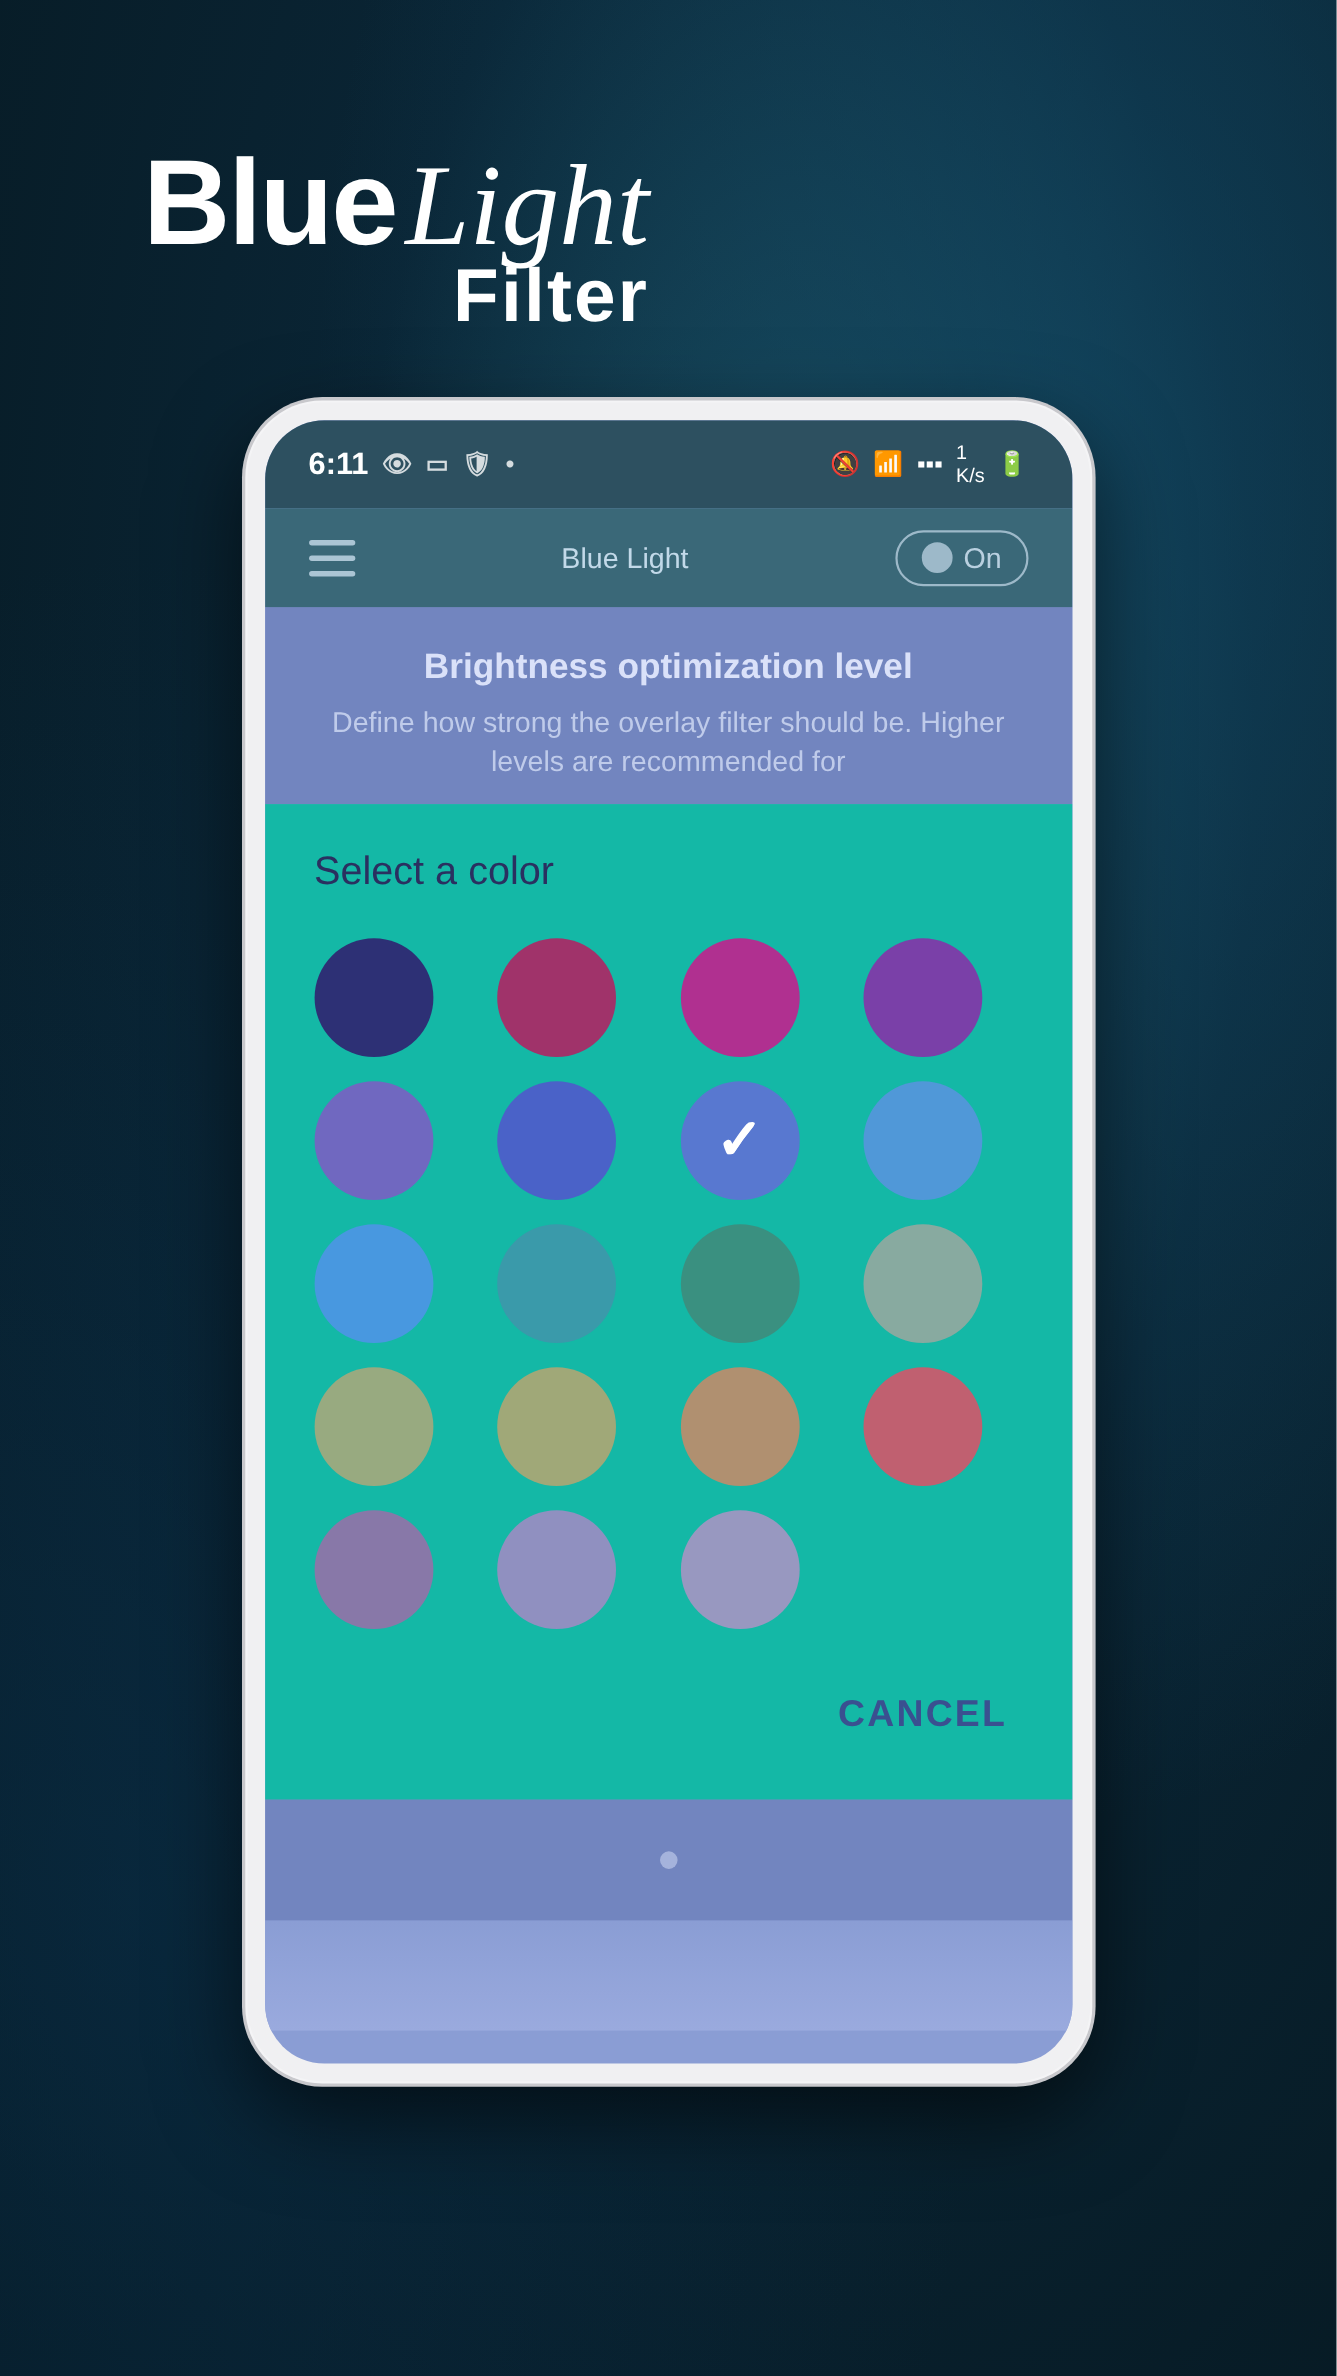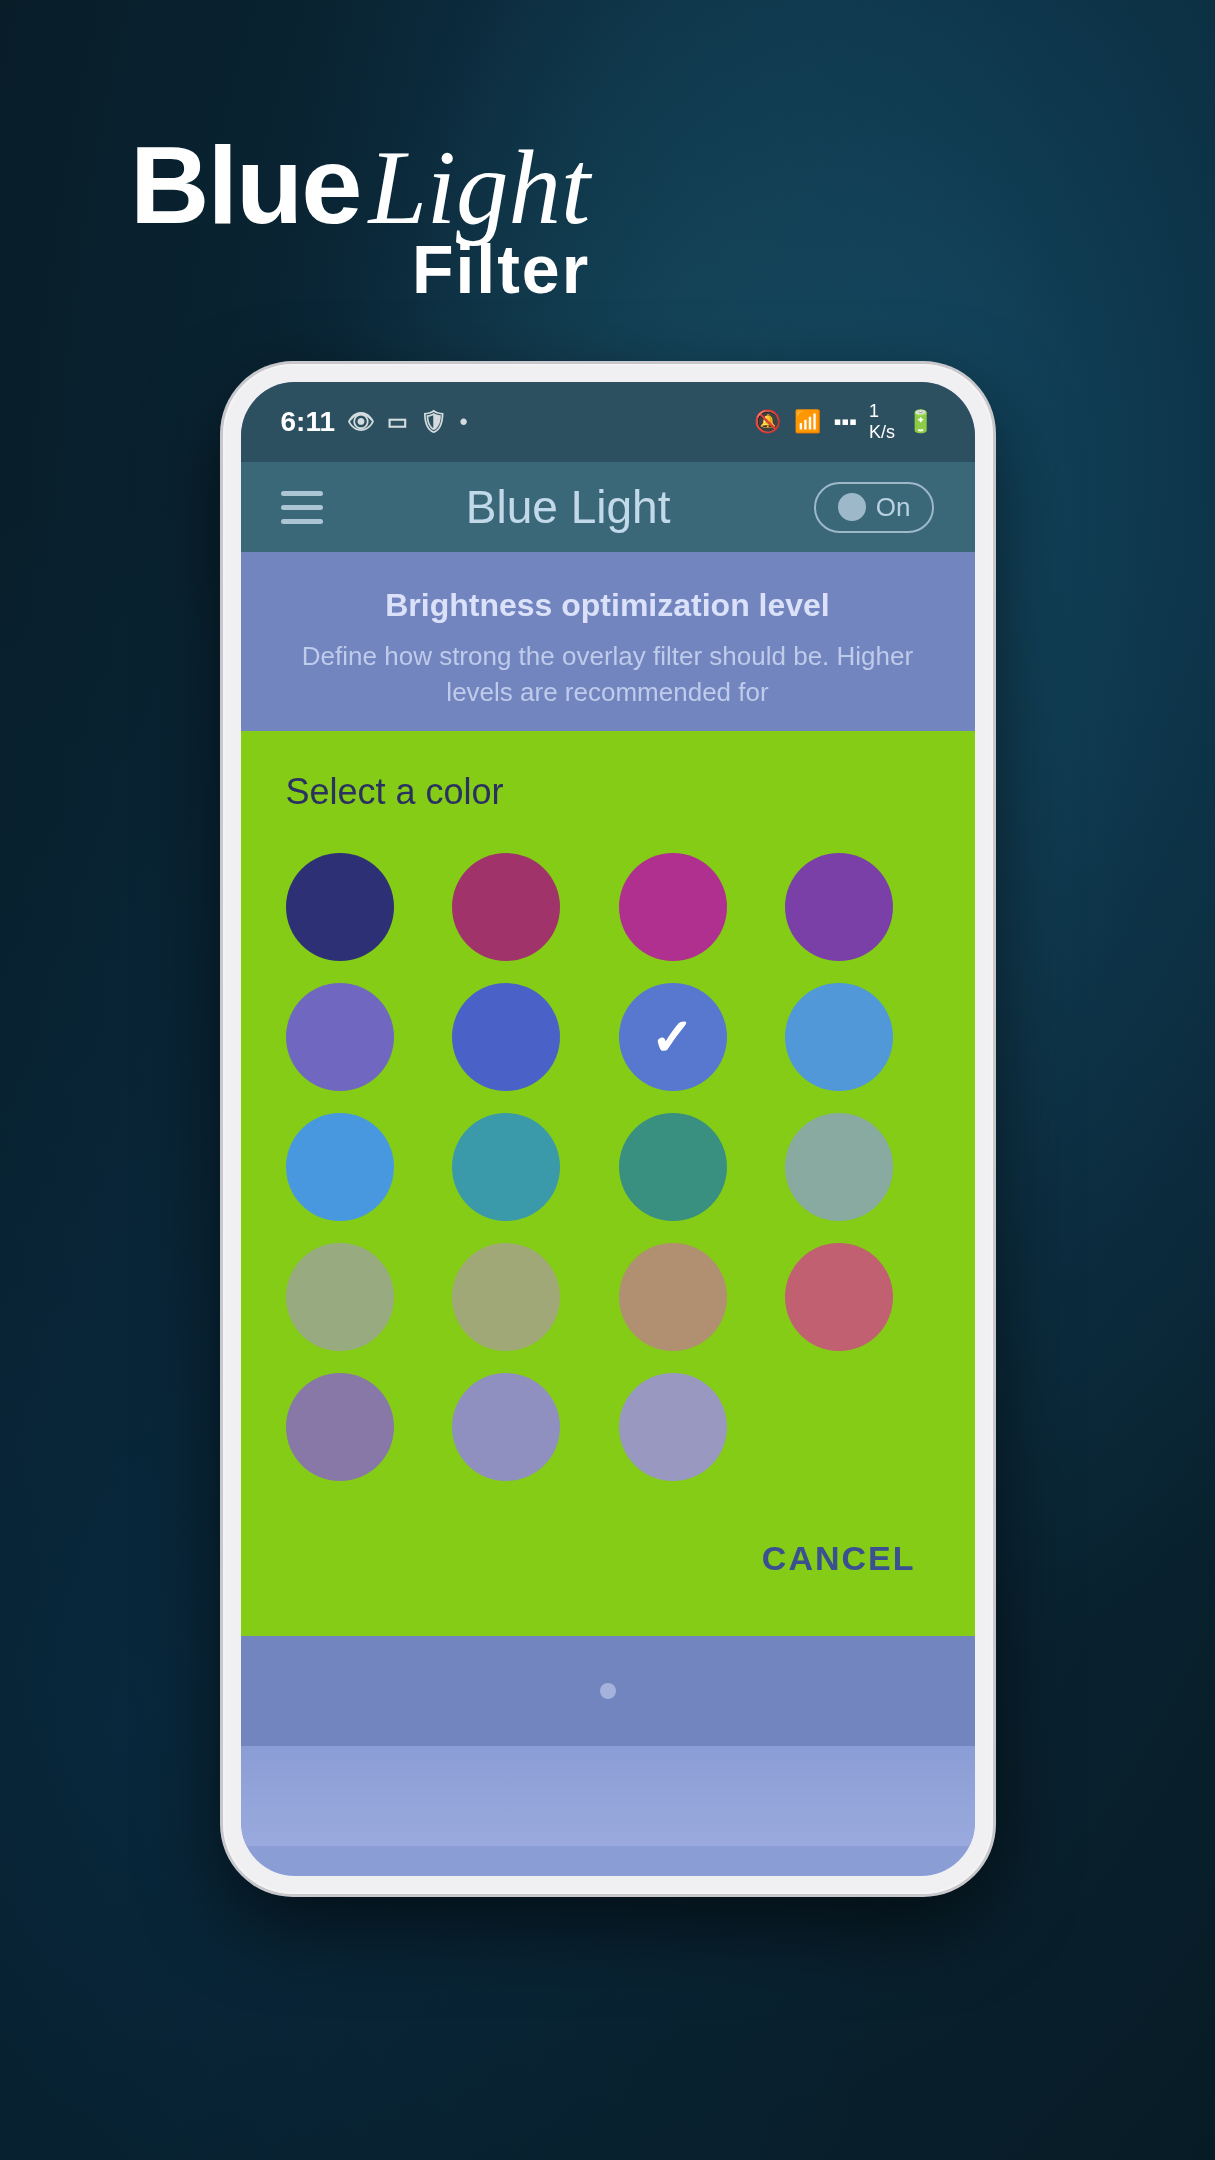--- a/index.html
+++ b/index.html
@@ -145,21 +145,21 @@
 
     .hamburger-line {
       width: 42px;
       height: 5px;
       background: rgba(200,220,235,0.8);
       border-radius: 3px;
     }
 
     .header-title {
       color: rgba(210,230,245,0.9);
-      font-size: 46px;
+      font-size: 26px;
       font-weight: 400;
     }
 
     .toggle-btn {
       background: transparent;
       border: 2px solid rgba(200,220,235,0.7);
       border-radius: 30px;
       padding: 8px 22px;
       display: flex;
       align-items: center;
@@ -194,21 +194,21 @@
     }
 
     .brightness-desc {
       color: rgba(210,220,245,0.8);
       font-size: 26px;
       line-height: 1.4;
     }
 
     
     .color-dialog {
-      background: #84cc16;
+      background: #14b8a6;
       margin: 0;
       padding: 40px 45px 50px;
       flex: 1;
     }
 
     .dialog-title {
       color: #2a3060;
       font-size: 36px;
       font-weight: 500;
       margin-bottom: 40px;

